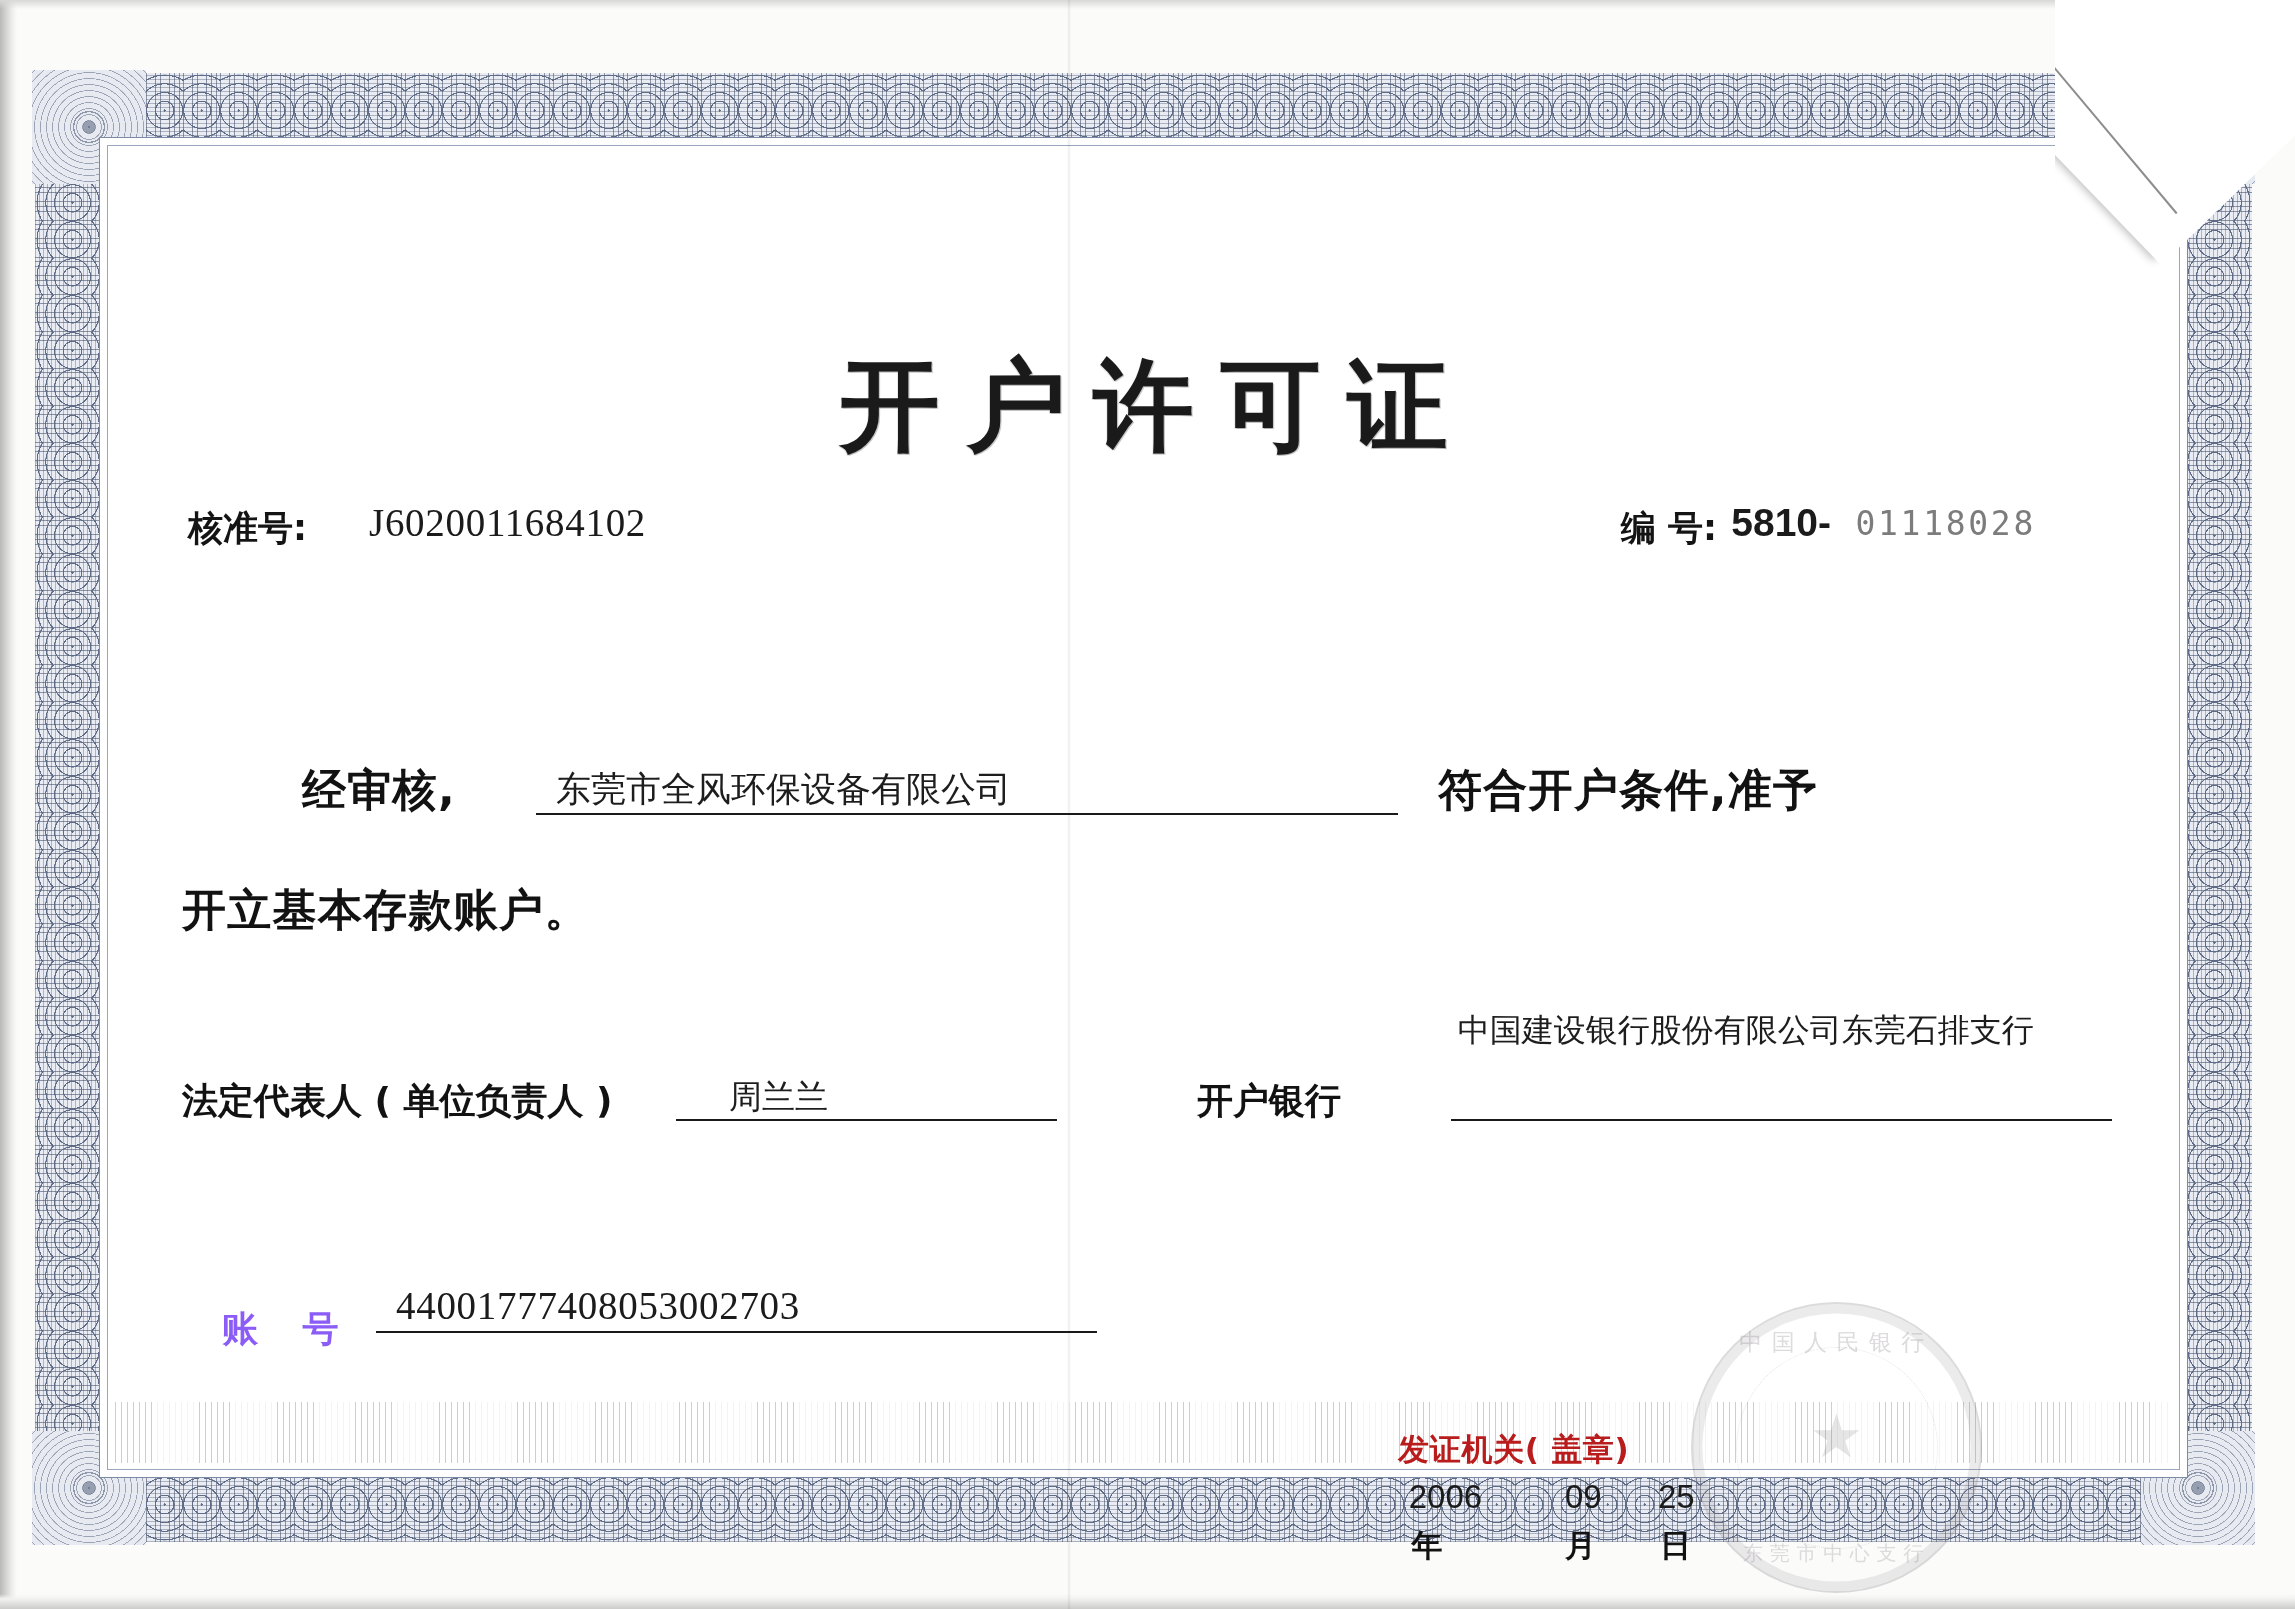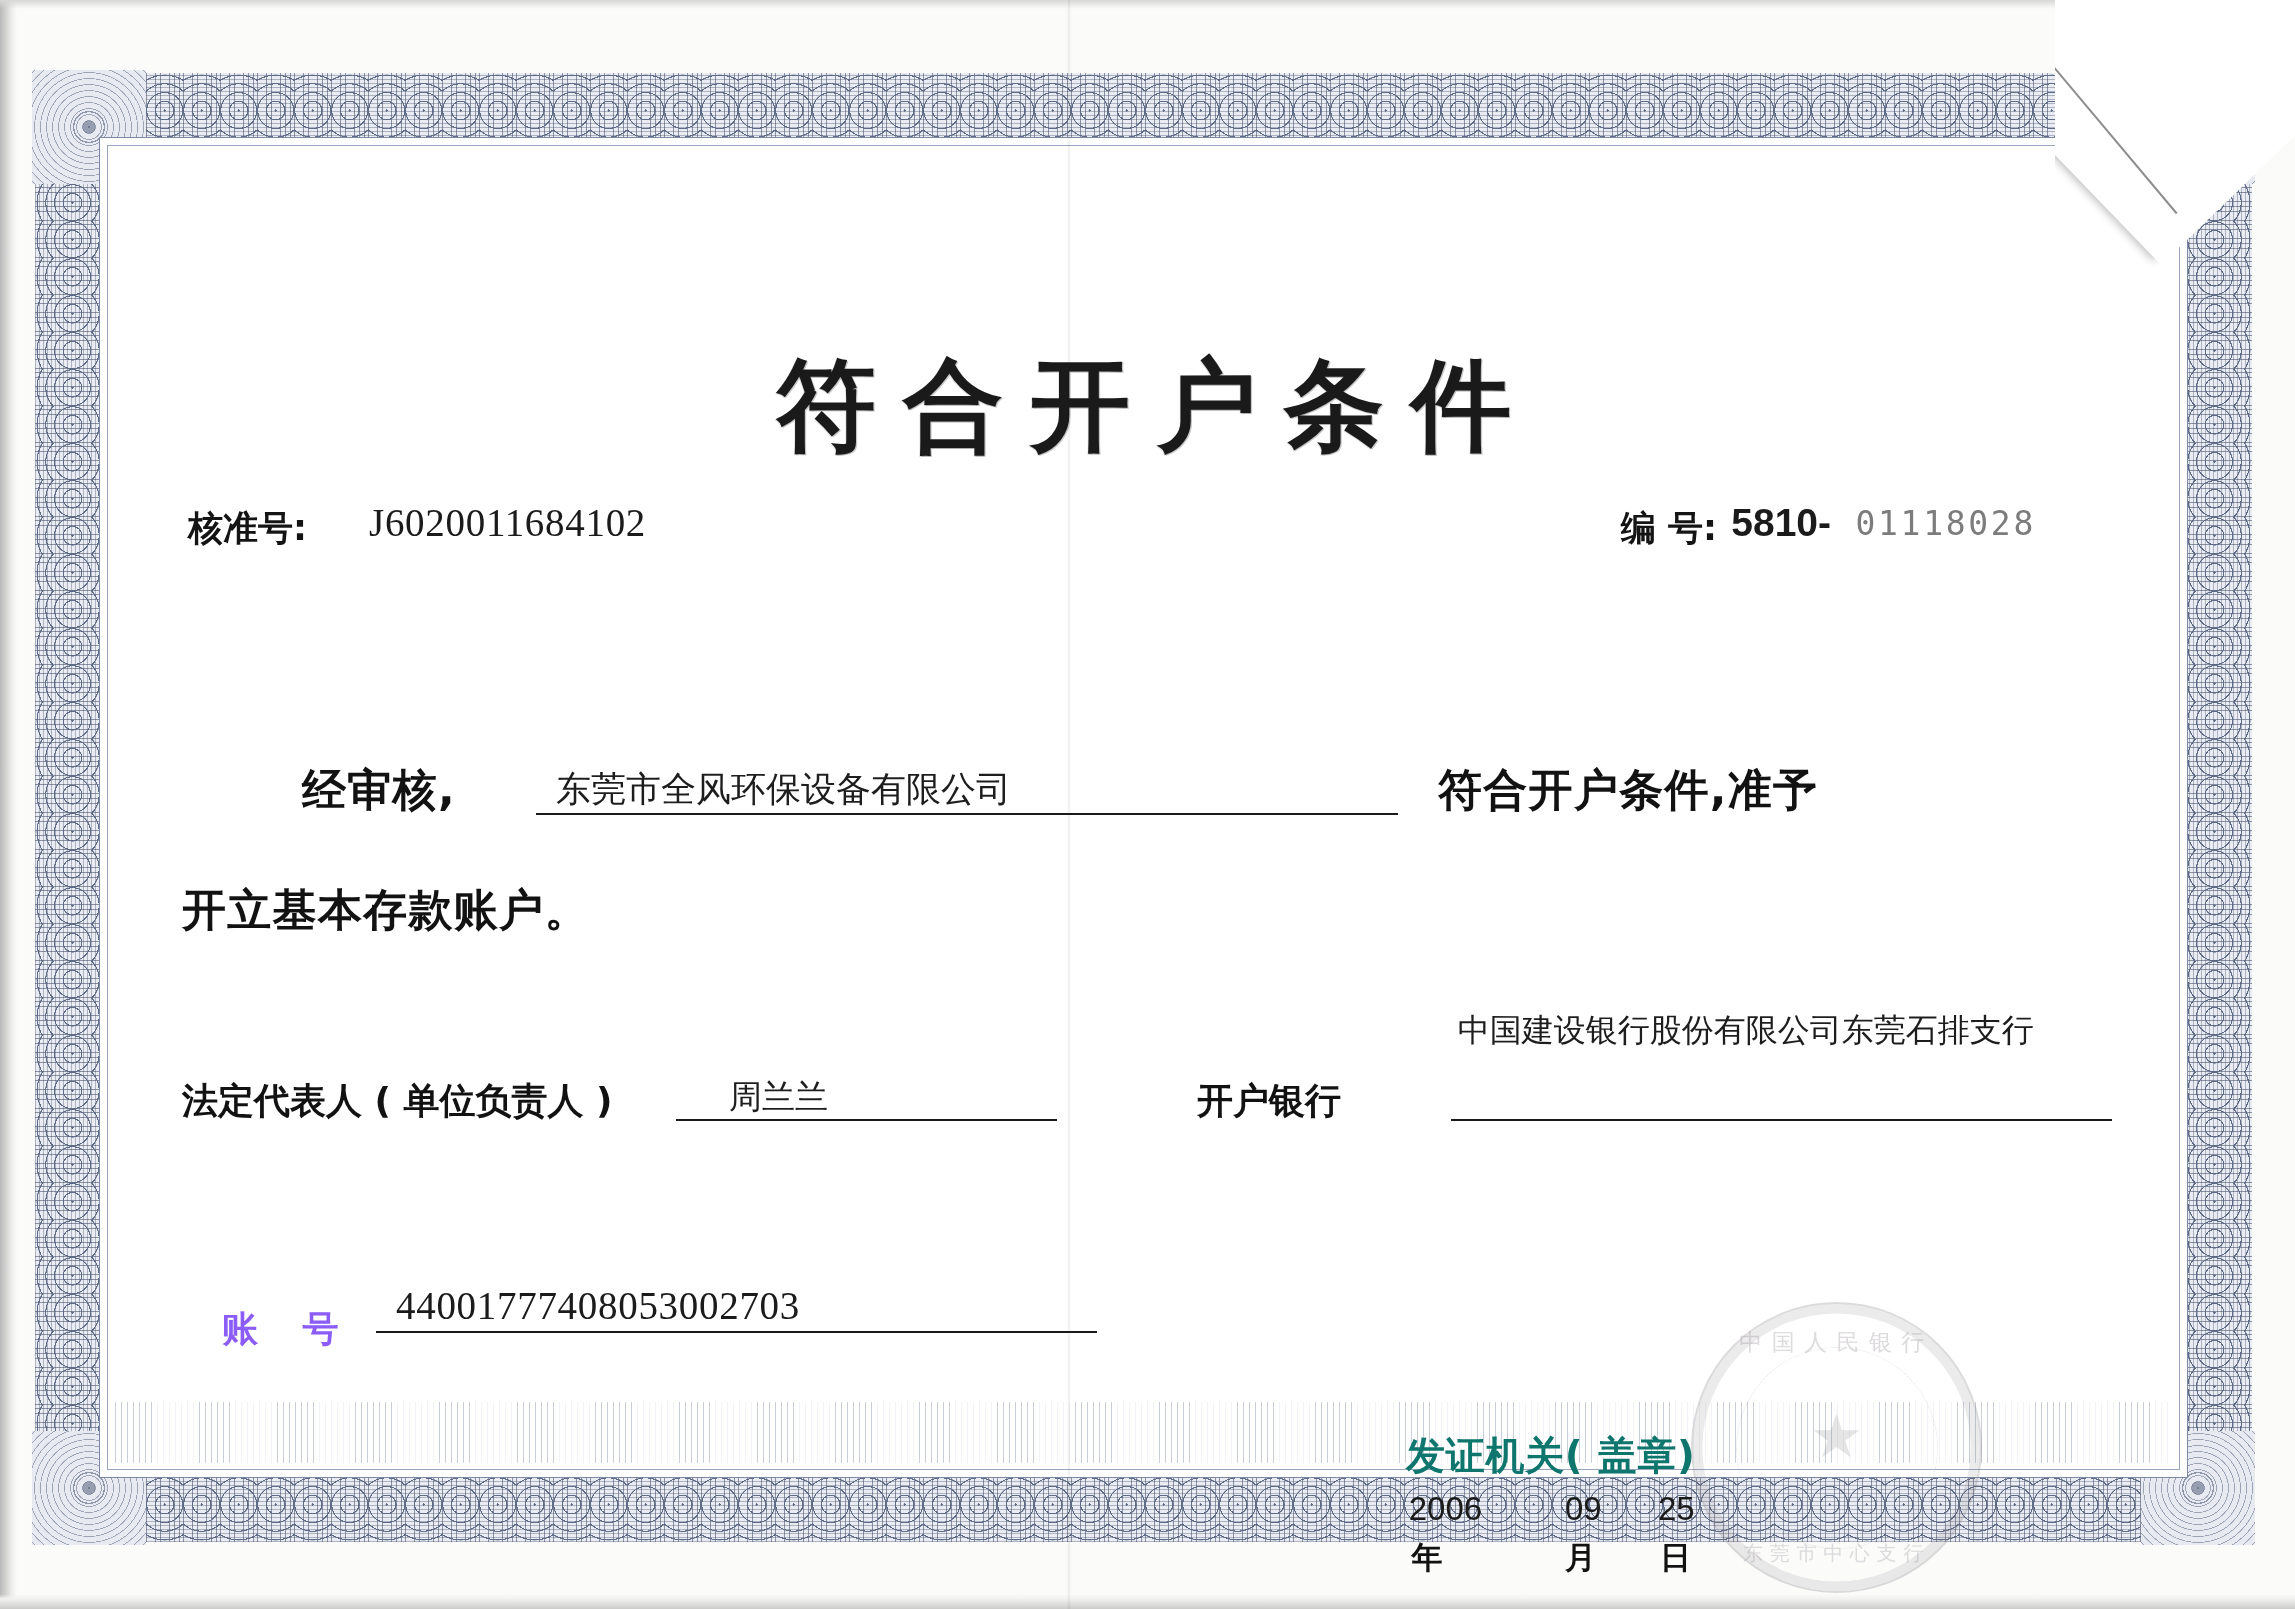--- a/index.html
+++ b/index.html
@@ -276,24 +276,23 @@
     white-space: nowrap;
   }
 
   
   #issuer-block {
     position: absolute;
     left: 1256px; top: 1256px;
     width: 534px;
   }
   #issuer-label {
-    font-size: 39px; font-weight: 700; color: #0f766e;
+    font-size: 31px; font-weight: 700; color: #b91c1c;
     letter-spacing: 0.7px;
     white-space: nowrap;
-    margin-left: 8px;
   }
   #date-row {
     position: relative;
     margin-top: 6.7px;
     height: 47px;
     width: 347px;
   }
   #date-year  { position: absolute; left: 10.7px;  top: 0; font-family:"Liberation Sans",sans-serif; font-size: 33px; color:#1b1b1b; }
   #date-month { position: absolute; left: 167px; top: 0; font-family:"Liberation Sans",sans-serif; font-size: 33px; color:#1b1b1b; }
   #date-day   { position: absolute; left: 260px; top: 0; font-family:"Liberation Sans",sans-serif; font-size: 33px; color:#1b1b1b; }
@@ -397,21 +396,21 @@
     <div id="corner-tr" class="corner"></div>
     <div id="corner-bl" class="corner"></div>
     <div id="corner-br" class="corner"></div>
 
     <div id="inner-rule"></div>
     <div id="inner-rule2"></div>
     <div id="wave-bottom"></div>
 
     <div id="content">
 
-      <div id="title">符合开户条件</div>
+      <div id="title">开户许可证</div>
 
       <div id="row-numbers">
         <span id="approval-label" class="label-cn">核准号:</span>
         <span id="approval-value">J6020011684102</span>
 
         <span id="serial-label" class="label-cn">编 号:</span>
         <span id="serial-prefix">5810-</span>
         <span id="serial-number">01118028</span>
       </div>
 

